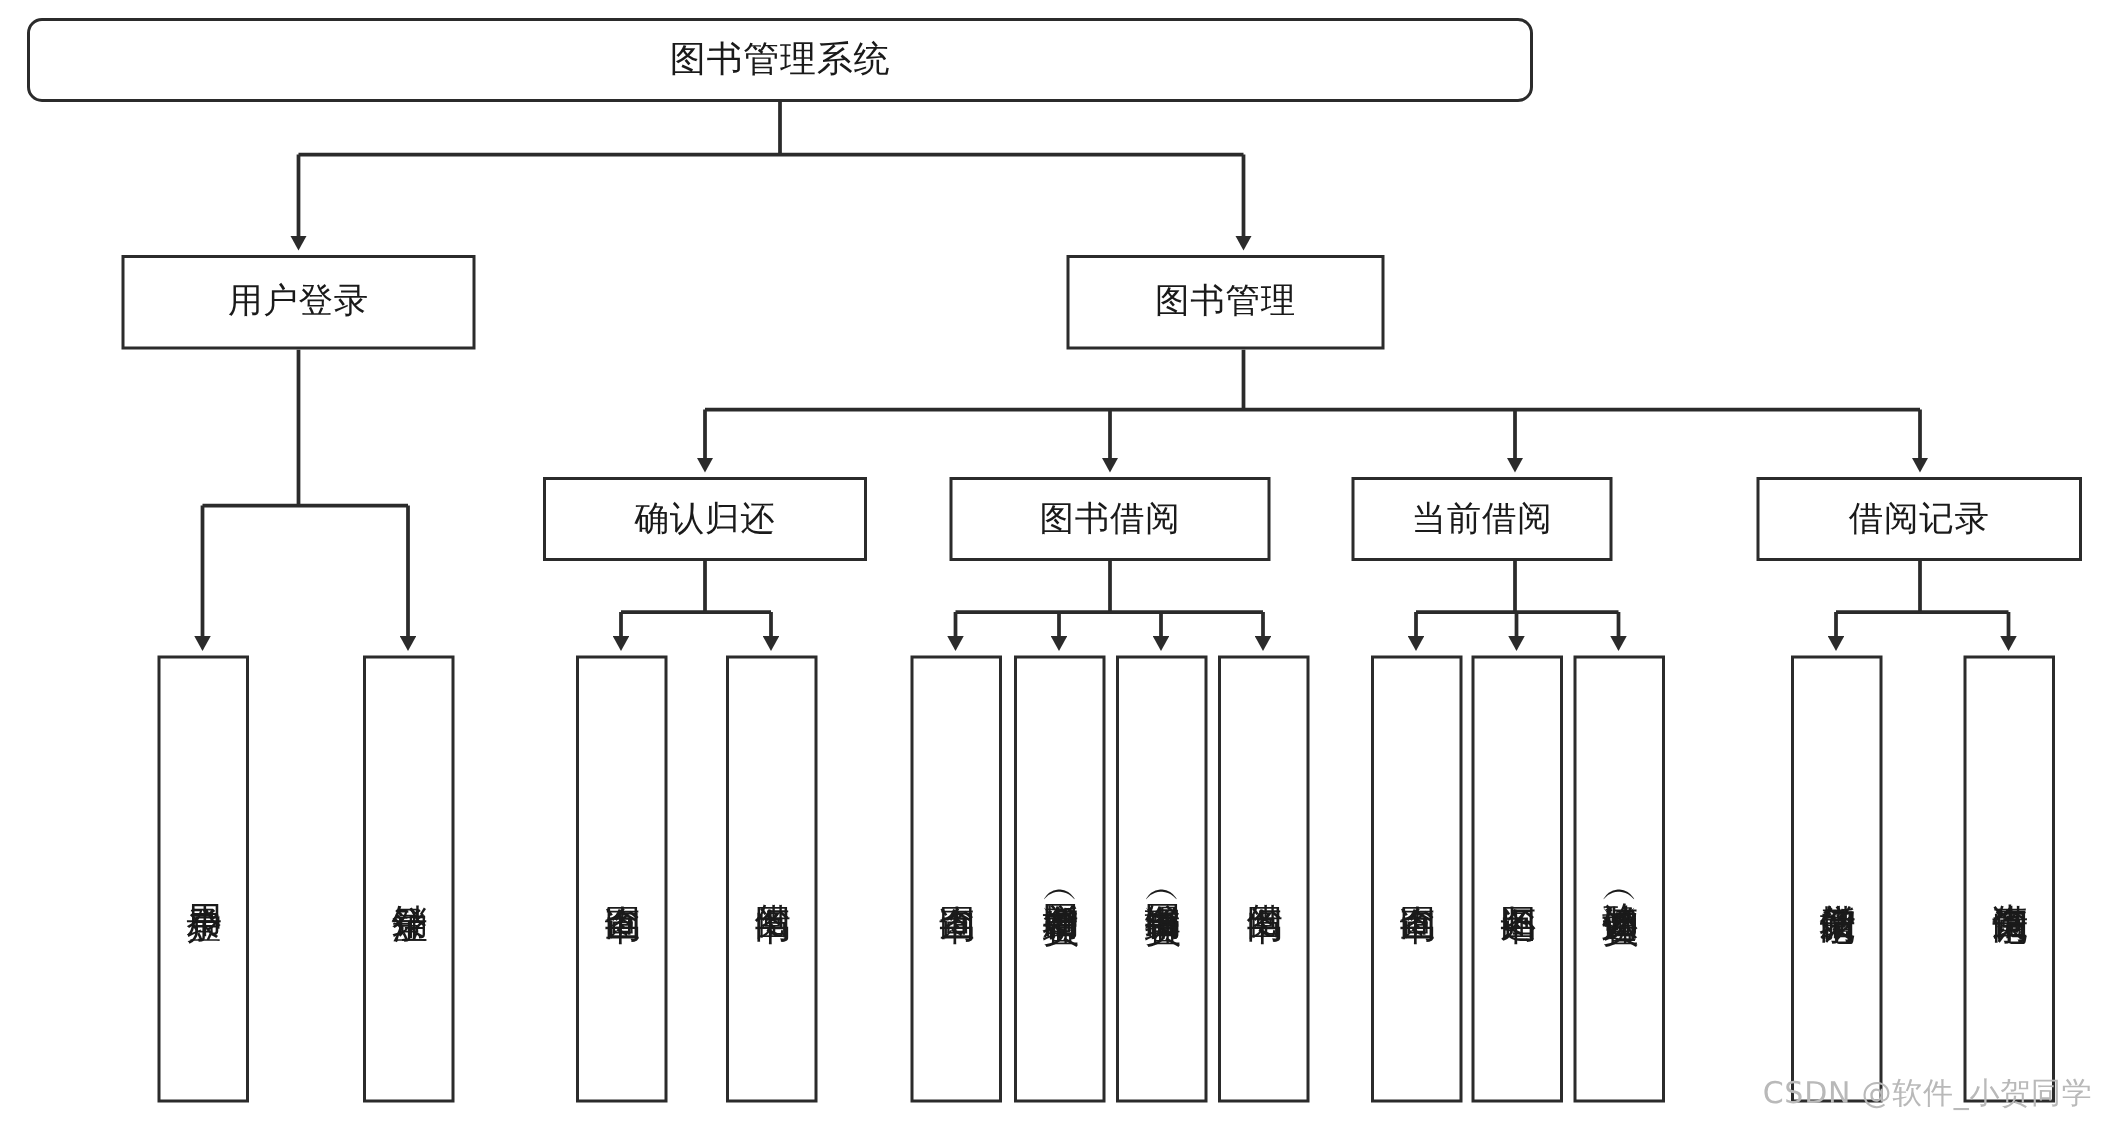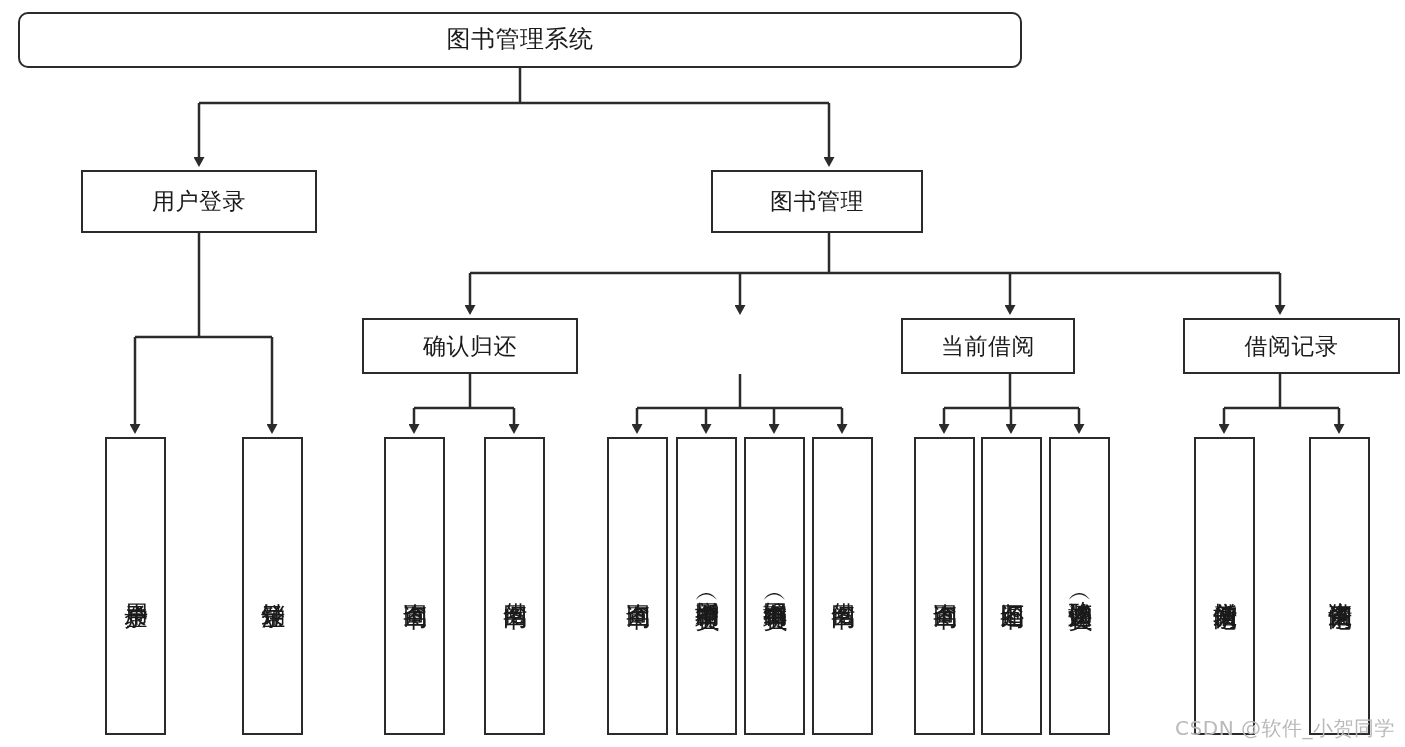--- a/index.html
+++ b/index.html
@@ -131,24 +131,27 @@
   <div class="node-box" style="left:81px; top:170px; width:236px; height:63px;">
     <span class="node-label-h">用户登录</span>
   </div>
   <div class="node-box" style="left:711px; top:170px; width:212px; height:63px;">
     <span class="node-label-h">图书管理</span>
   </div>
 
   <div class="node-box" style="left:362px; top:318px; width:216px; height:56px;">
     <span class="node-label-h">确认归还</span>
   </div>
+  <div class="node-box" style="left:633px; top:318px; width:214px; height:56px;">
+    <span class="node-label-h">图书借阅</span>
+  </div>
   <div class="node-box" style="left:901px; top:318px; width:174px; height:56px;">
     <span class="node-label-h">当前借阅</span>
   </div>
-  <div class="node-box" style="left:1171px; top:318px; width:217px; height:56px;margin-left:12px;">
+  <div class="node-box" style="left:1171px; top:318px; width:217px; height:56px;">
     <span class="node-label-h">借阅记录</span>
   </div>
 
   <div class="node-box leaf" style="left:105px; top:437px; width:61px; height:298px;">
     <span class="node-label-v">用户登录</span>
   </div>
   <div class="node-box leaf" style="left:242px; top:437px; width:61px; height:298px;">
     <span class="node-label-v">注销登录</span>
   </div>
 

